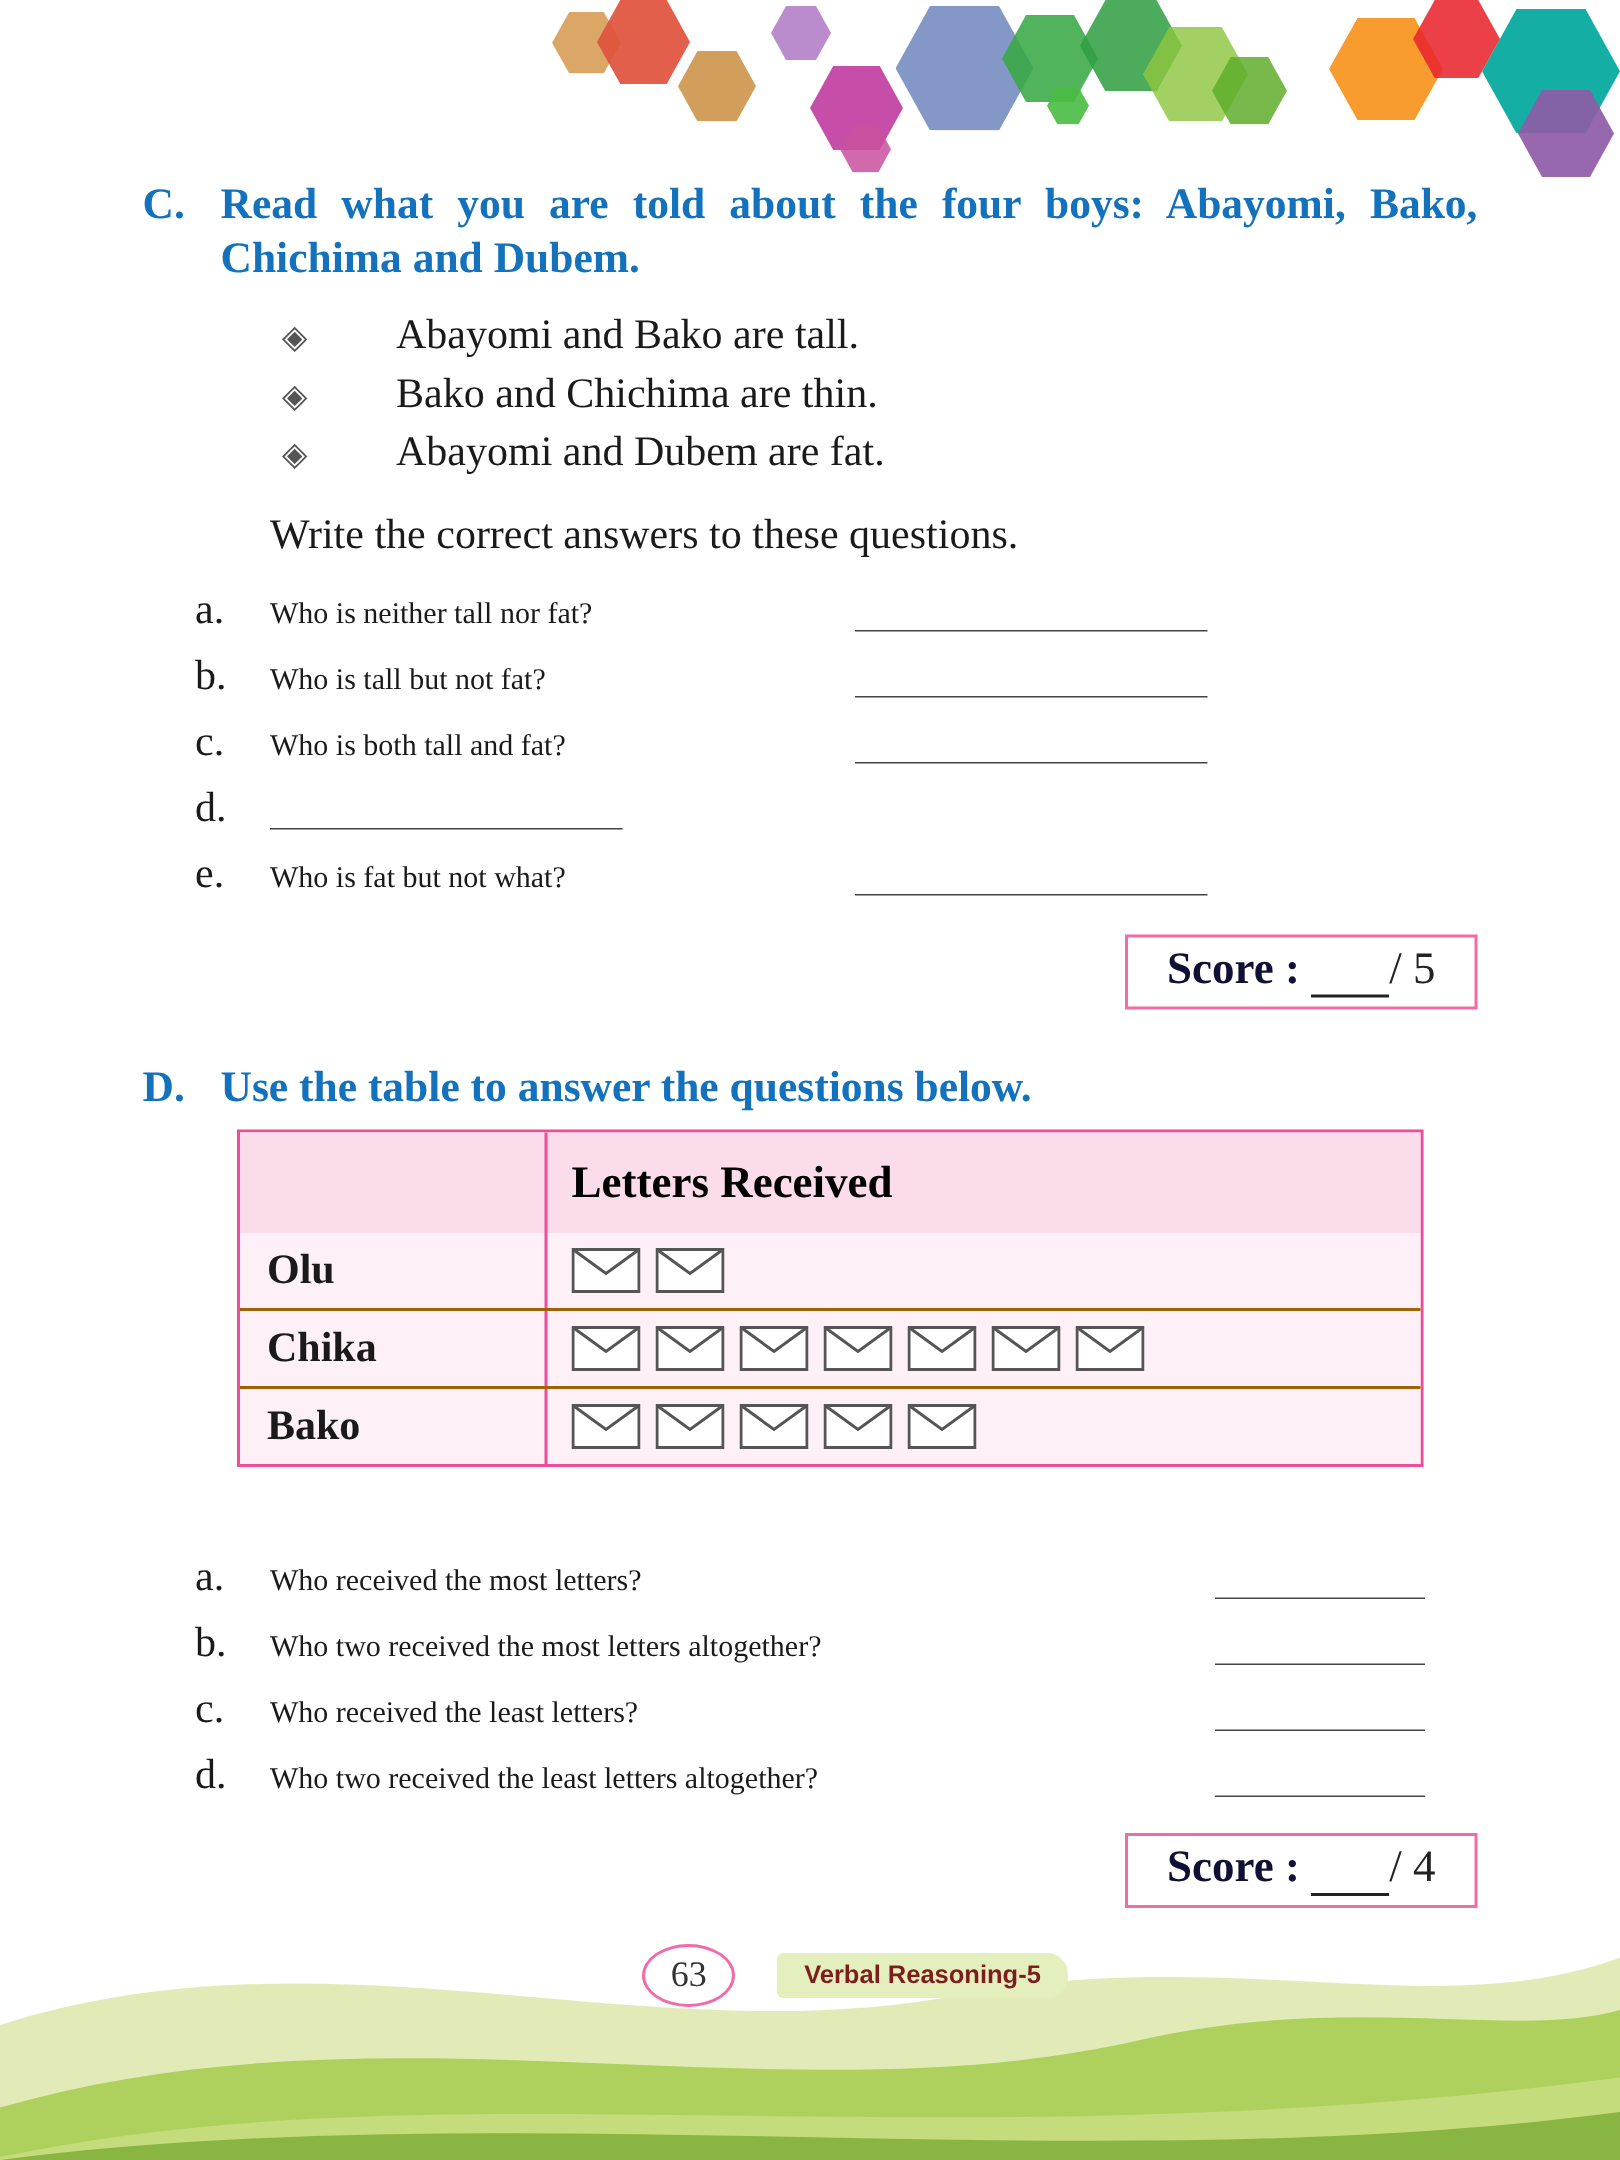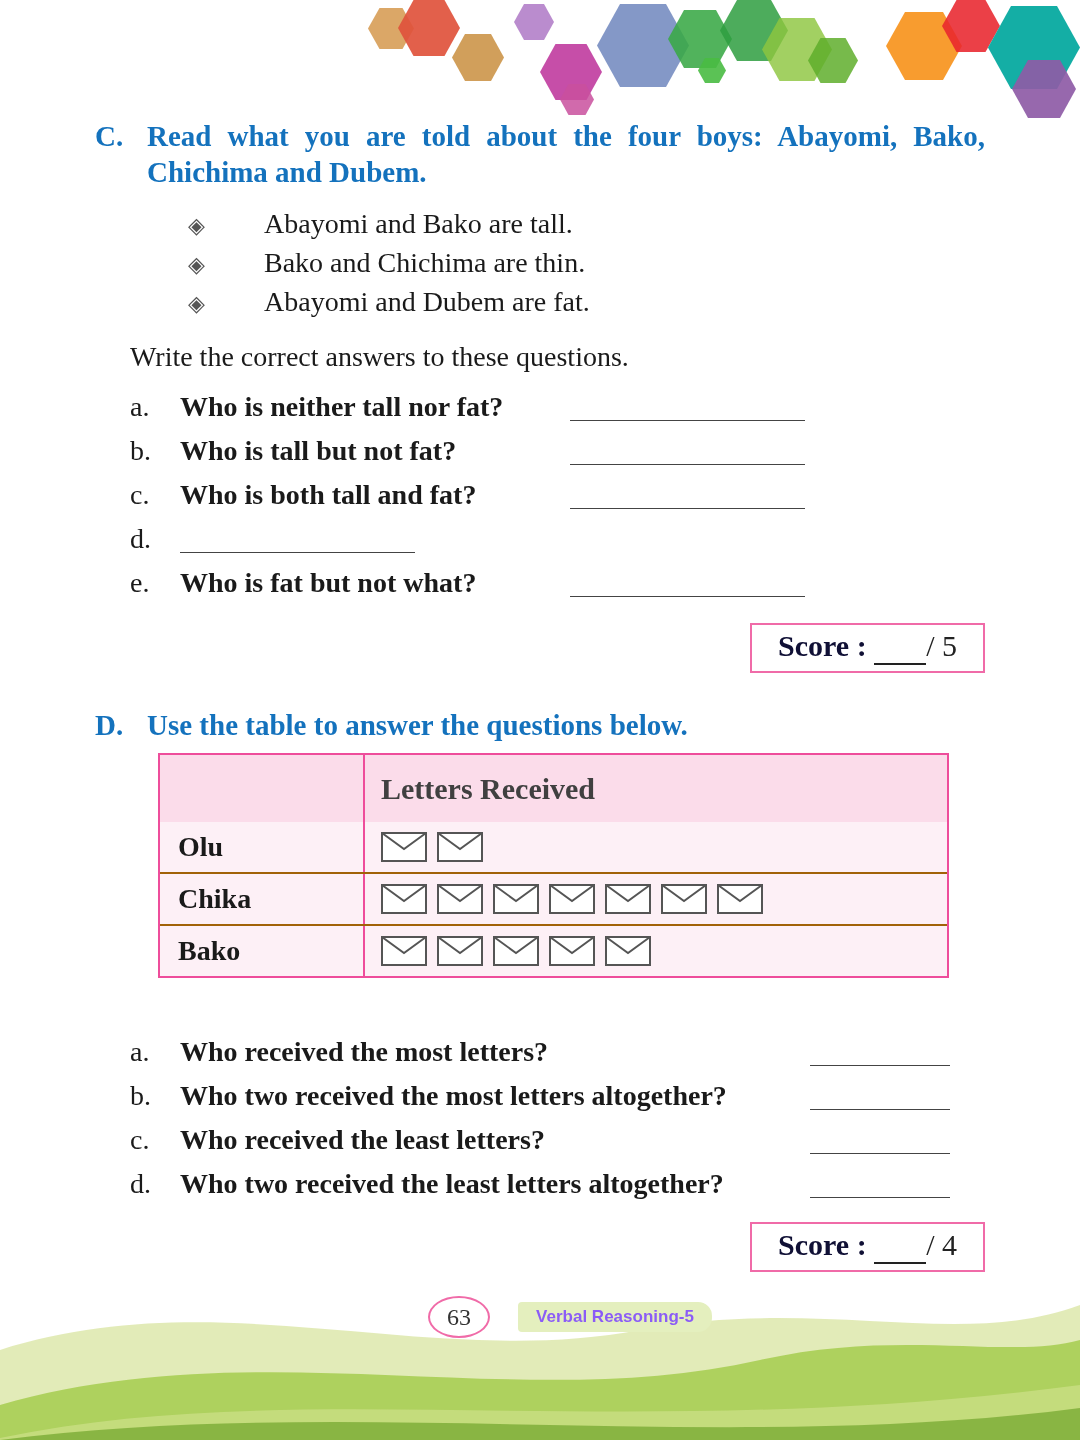--- a/index.html
+++ b/index.html
@@ -14,26 +14,26 @@
   .content{position:relative;z-index:2;padding:118px 95px 0 95px;}
   .sec-heading{display:flex;align-items:flex-start;}
   .sec-label{width:52px;flex:0 0 52px;font-weight:bold;font-size:29px;color:#1472bd;line-height:36px;}
   .sec-title{margin:0;font-weight:bold;font-size:29px;color:#1472bd;line-height:36px;text-align:justify;flex:1;}
 
   .bullets{margin:18px 0 0 93px;}
   .bullet-row{display:flex;align-items:baseline;height:39px;}
   .bullet-icon{width:50px;flex:0 0 50px;font-size:22px;color:#555;}
   .bullet-text{font-size:28px;margin-left:26px;}
 
-  .instruction{margin:14px 0 0 35px;font-size:28px;line-height:36px;}
+  .instruction{margin:14px 0 0 85px;font-size:28px;line-height:36px;}
 
   .questions{margin-top:16px;}
   .q-row{display:flex;align-items:baseline;height:44px;margin-left:35px;}
   .q-label{width:50px;flex:0 0 50px;font-size:28px;}
-  .q-text{font-size:28px;font-weight:bold;}
+  .q-text{font-size:20px;}
   .questions-c .q-text{width:390px;flex:0 0 390px;}
   .questions-d .q-text{width:630px;flex:0 0 630px;}
   .q-blank{display:inline-block;border-bottom:1.5px solid #444;}
   .blank-c{width:235px;}
   .blank-d{width:140px;}
 
   .score-row{display:flex;justify-content:flex-end;}
   .score-row-c{margin-top:12px;}
   .score-row-d{margin-top:10px;}
   .score-box{border:2.5px solid #f06ba8;background:#fff;padding:4px 26px 6px 26px;
@@ -46,33 +46,33 @@
   
   .ltable{margin:10px 0 0 63px;width:787px;border:2.5px solid #ee4d9b;background:#fdf0f6;}
   .t-row{display:flex;border-top:2px solid #a16207;}
   .t-row:first-child{border-top:none;}
   .t-cell{box-sizing:border-box;}
   .t-name{width:205px;flex:0 0 205px;border-right:2px solid #ee4d9b;
           font-weight:bold;font-size:28px;display:flex;align-items:center;padding-left:18px;}
   .t-data{flex:1;display:flex;align-items:center;padding-left:16px;}
   .t-head{height:67px;background:#fbdcea;}
   .t-head .t-name{background:#fbdcea;}
-  .t-title{font-weight:bold;font-size:30px;color:#404040;}
+  .t-title{font-weight:bold;font-size:30px;color:#000000;}
   #table-body .t-row{height:50px;background:#fdf0f6;}
   .env{margin-right:10px;flex:0 0 auto;}
 
   .questions-d{margin-top:58px;}
 
   
   .footer{position:absolute;top:1296px;left:0;width:1080px;display:flex;justify-content:center;
           align-items:center;gap:8px;z-index:3;transform:translateX(30px);}
   .page-oval{width:58px;height:38px;border:2px solid #f06ba8;border-radius:50%;background:#fff;
              display:flex;align-items:center;justify-content:center;font-size:24px;color:#333;}
   .footer-ribbon{background:#e4efbe;border-radius:4px 14px 14px 4px;padding:5px 18px;
-                 font-family:"Liberation Sans",sans-serif;font-size:17px;font-weight:bold;color:#8b5cf6;margin-left:20px;}
+                 font-family:"Liberation Sans",sans-serif;font-size:17px;font-weight:bold;color:#7f1d1d;margin-left:20px;}
 
   
   .waves{position:absolute;bottom:0;left:0;width:1080px;height:240px;z-index:0;pointer-events:none;}
 </style>
 </head>
 <body>
 
 <div class="page">
 
   <div id="hex-decor" class="hex-decor">

